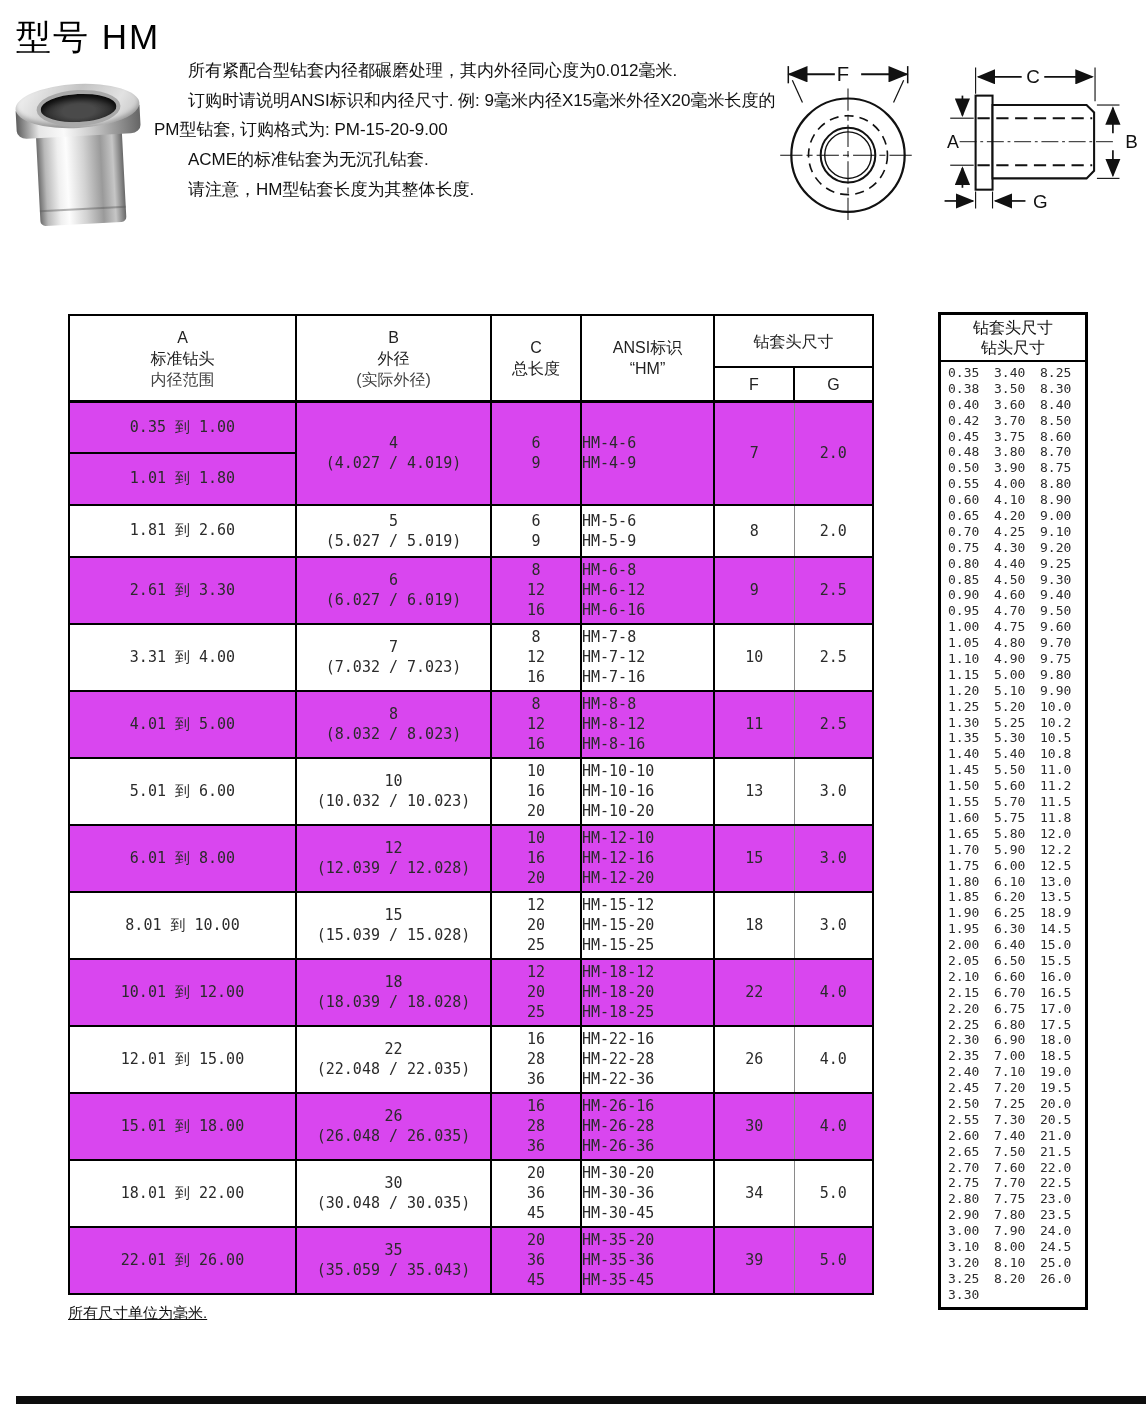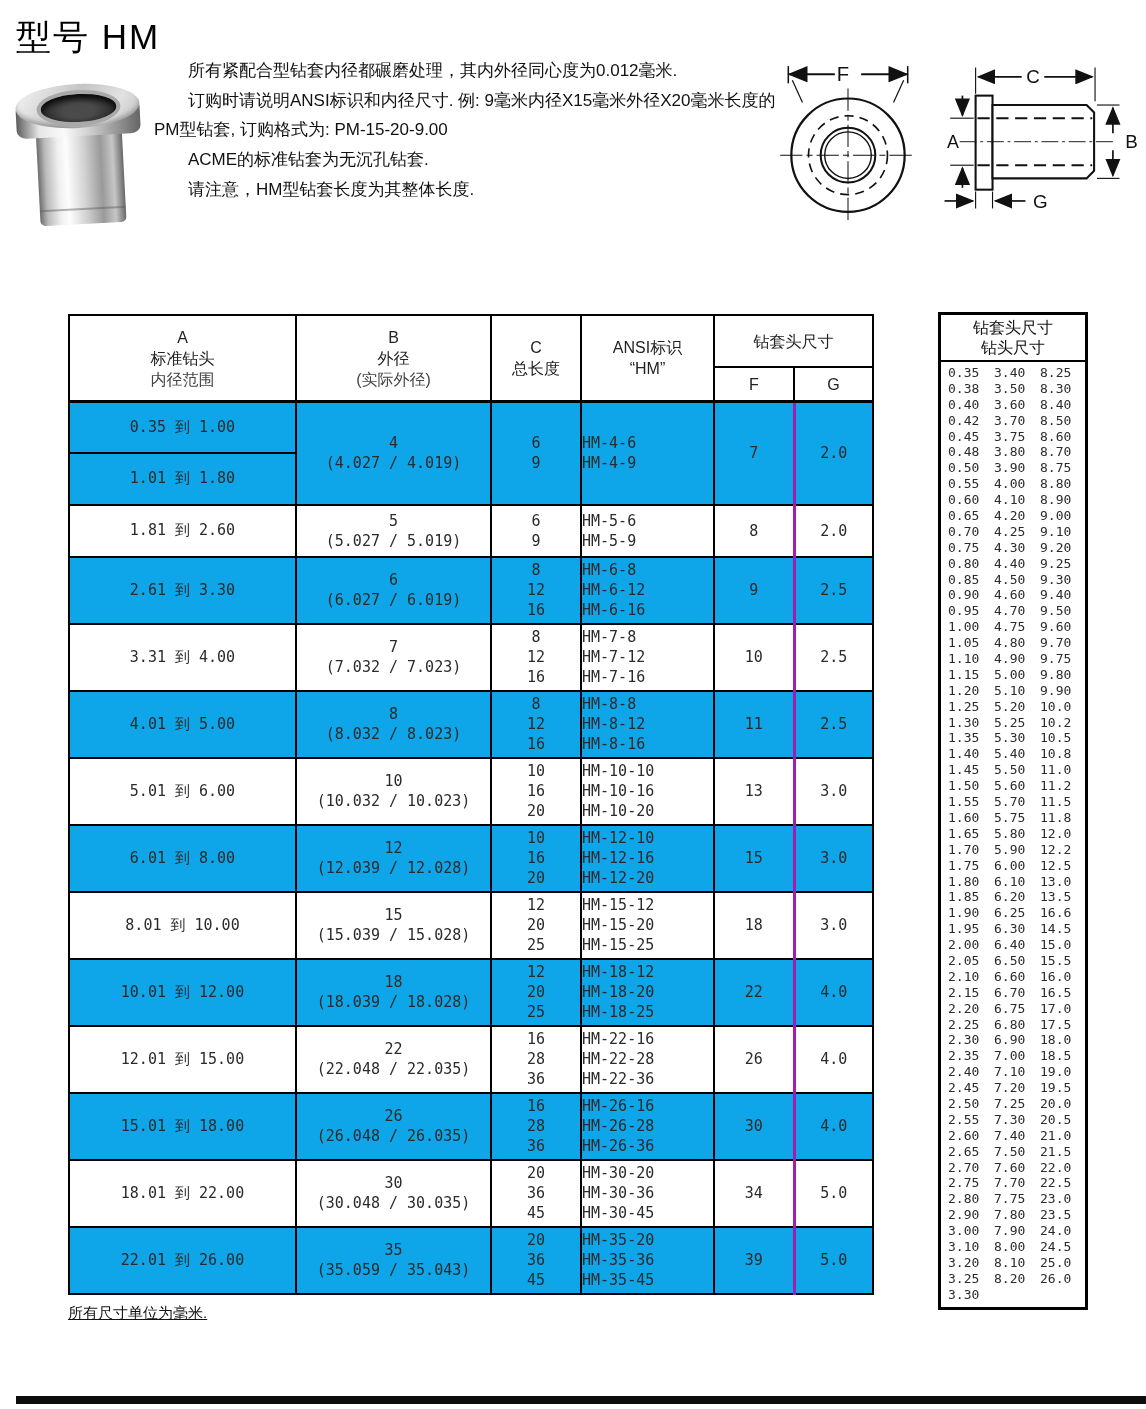--- a/index.html
+++ b/index.html
@@ -36,30 +36,30 @@
   .spec th,.spec td{border:2px solid #000;padding:0;vertical-align:middle;text-align:center;}
   .spec thead th{font-weight:400;font-size:16px;line-height:21px;color:#222;background:#fff;
                  font-family:"Liberation Sans",sans-serif;}
   .spec thead .th-main{border-bottom:3px solid #000;height:50px;}
   .spec thead .th-group{border-bottom:2px solid #000;height:50px;}
   .spec thead .th-sub{border-bottom:3px solid #000;height:32px;}
   .th-a .l3,.th-b .l3{color:#444;}
   .th-f{border-right:1px solid #8a8a8a;}
   .th-g{border-left:1px solid #8a8a8a;}
   .spec td{font-size:15px;color:#2b2b2b;}
-  .spec tr.shade td{background:#0ea5e9;}
+  .spec tr.shade td{background:#d946ef;}
   .spec tr.h2{height:52px;}
   .spec tr.h3{height:67px;}
   .spec tr.split-top{height:51px;}
   .spec tr.split-bottom{height:52px;}
   .spec td.sub-divide{border-bottom:1px solid #000;}
   .spec td.col-c{line-height:20px;}
   .spec td.col-ansi{text-align:left;line-height:20px;}
   .spec td.col-f{border-right:1px solid #8a8a8a;}
-  .spec td.col-g{border-left:3px solid #a21caf;}
+  .spec td.col-g{border-left:1px solid #a21caf;}
   .b-nom,.b-act{line-height:20px;}
 
   
   .drill{position:absolute;left:938px;top:312px;width:150px;border:3px solid #000;background:#fff;box-sizing:border-box;}
   .drill-header{border-bottom:2px solid #000;text-align:center;font-size:16px;line-height:20px;padding:3px 0 2px;color:#111;}
   .drill-body{padding:3px 2px 4px 4px;}
   .drill-row{display:flex;height:15.9px;line-height:15.9px;font-family:"DejaVu Sans Mono",monospace;
              font-size:13px;color:#2b2b2b;justify-content:space-between;}
   .drill-cell{flex:1;text-align:left;padding-left:3px;white-space:nowrap;}
 
@@ -552,21 +552,21 @@
           <span class="drill-cell">13.0</span>
         </div>
         <div class="drill-row">
           <span class="drill-cell">1.85</span>
           <span class="drill-cell">6.20</span>
           <span class="drill-cell">13.5</span>
         </div>
         <div class="drill-row">
           <span class="drill-cell">1.90</span>
           <span class="drill-cell">6.25</span>
-          <span class="drill-cell">16.6</span>
+          <span class="drill-cell">18.9</span>
         </div>
         <div class="drill-row">
           <span class="drill-cell">1.95</span>
           <span class="drill-cell">6.30</span>
           <span class="drill-cell">14.5</span>
         </div>
         <div class="drill-row">
           <span class="drill-cell">2.00</span>
           <span class="drill-cell">6.40</span>
           <span class="drill-cell">15.0</span>

